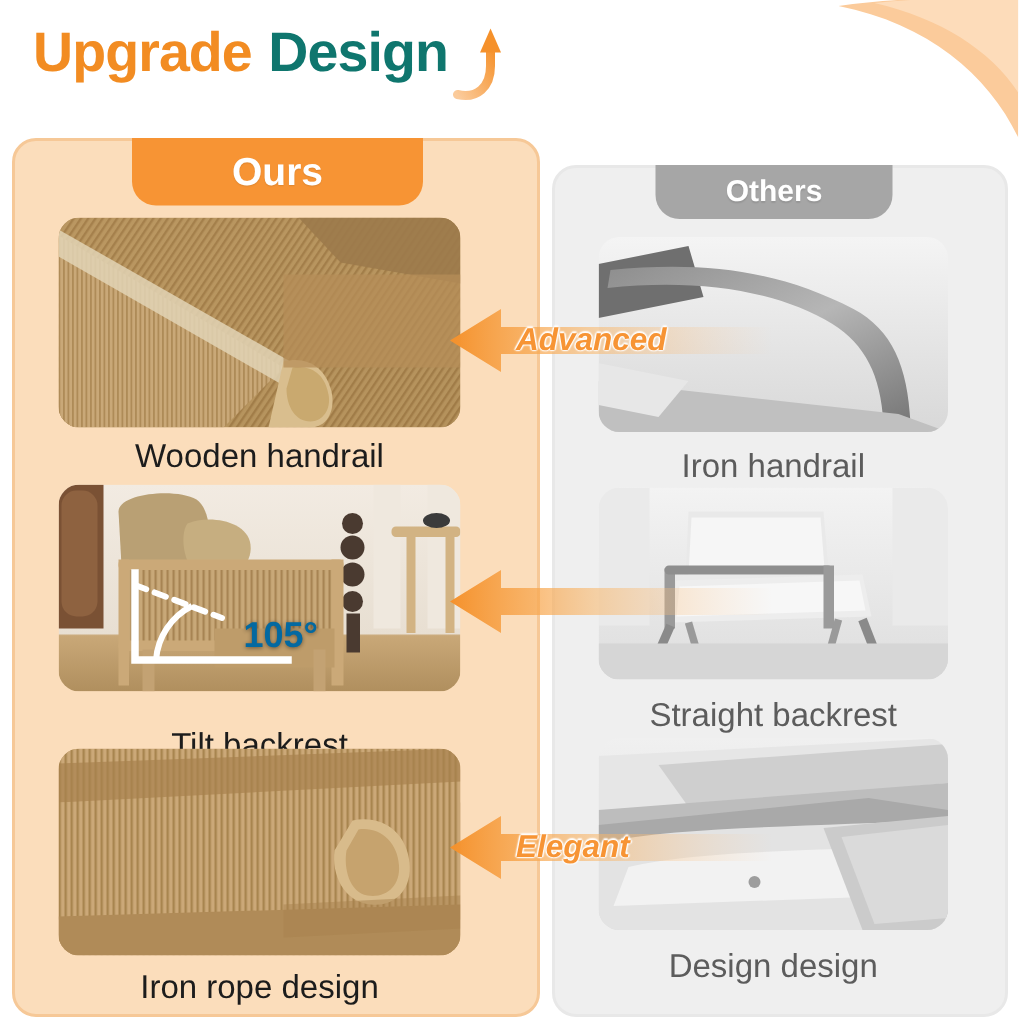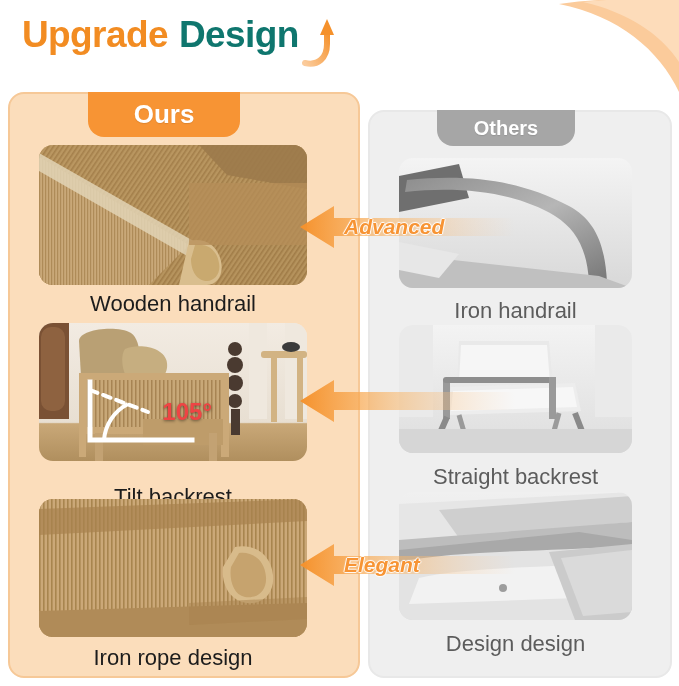--- a/index.html
+++ b/index.html
@@ -34,25 +34,25 @@
     border: 2px solid #E8E8E8;
   }
 
   
   .badge {
     position: absolute; display: flex; align-items: center; justify-content: center;
     color: #FFFFFF; font-weight: bold; border-radius: 0 0 16px 16px;
     text-shadow: 0 1px 1px rgba(0,0,0,.10);
   }
   .badge-ours {
-    left: 88px; top: 92px; width: 152px; height: 45px;
+    left: 88px; top: 92px; width: 194px; height: 45px;
     background: #F79434; font-size: 26px;
   }
   .badge-others {
-    left: 437px; top: 110px; width: 138px; height: 36px;
+    left: 437px; top: 110px; width: 158px; height: 36px;
     background: #A6A6A6; font-size: 20px;
   }
 
   
   .card { position: absolute; border-radius: 14px; overflow: hidden; }
   .card-ours  { left: 39px; width: 268px; }
   .card-others{ left: 399px; width: 233px; }
   .r1-o { top: 145px; height: 140px; }
   .r2-o { top: 323px; height: 138px; }
   .r3-o { top: 499px; height: 138px; }
@@ -80,22 +80,22 @@
     display: flex; align-items: center;
     font-size: 21px; font-style: italic; font-weight: bold;
     color: #F79434;
     text-shadow: -1px 0 1px #fff, 0 -1px 1px #fff, 1px 0 1px #fff, 0 1px 1px #fff;
     white-space: nowrap;
   }
 
   
   .angle-anno { position: absolute; left: 84px; top: 378px; width: 130px; height: 72px; }
   .angle-deg {
-    position: absolute; right: 2px; bottom: 24px;
-    color: #ef4444; font-size: 24px; font-weight: bold;
+    position: absolute; right: 2px; bottom: 12px;
+    color: #0369a1; font-size: 24px; font-weight: bold;
     text-shadow: 0 1px 3px rgba(0,0,0,.45);
   }
 </style>
 </head>
 <body>
 
 <div id="page">
 
   <div class="corner-deco">
     <svg width="140" height="92" viewBox="0 0 140 92">

